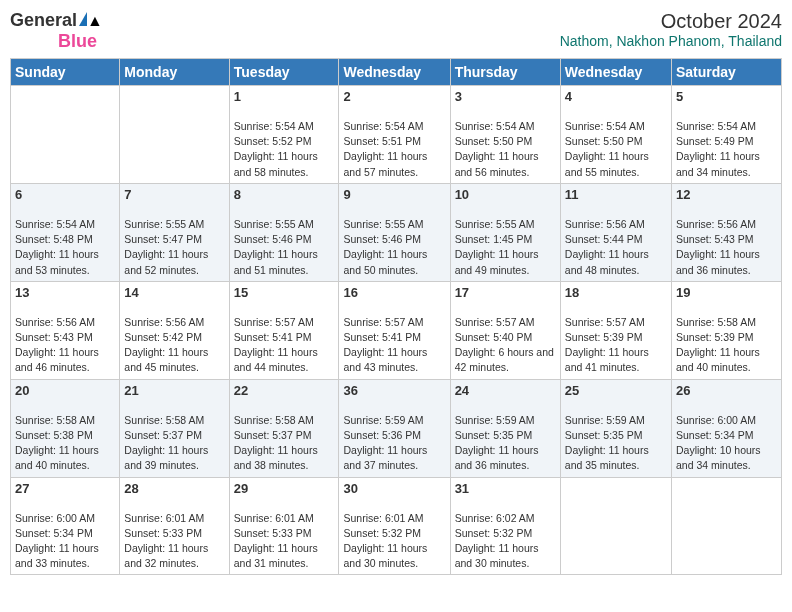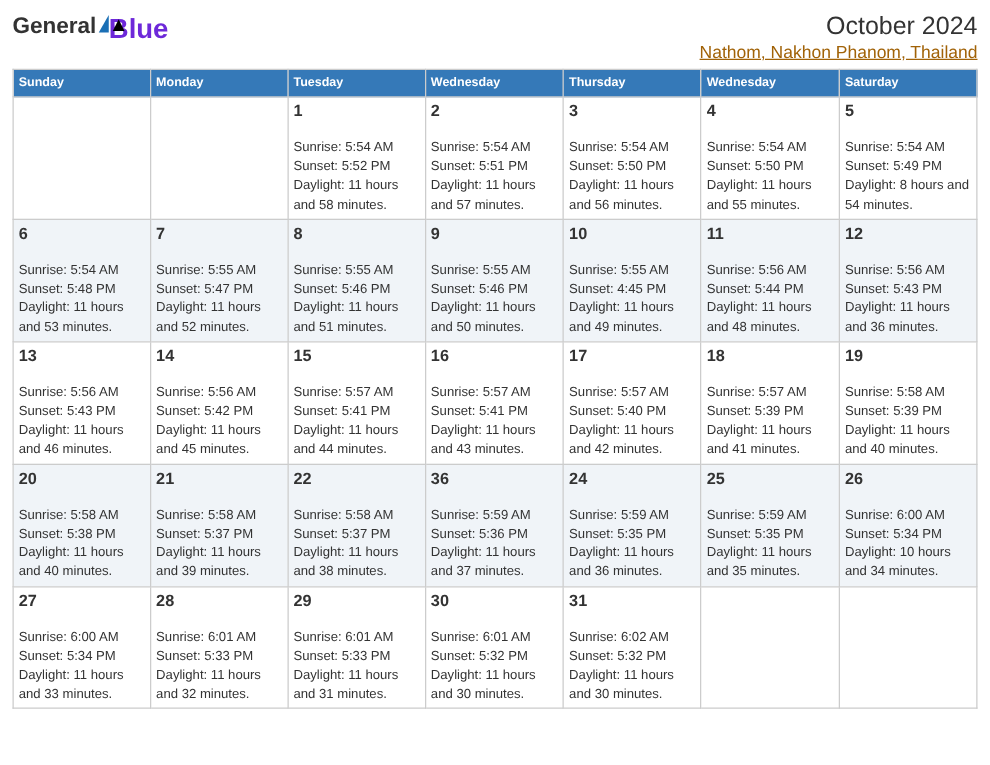--- a/index.html
+++ b/index.html
@@ -11,32 +11,33 @@
       padding: 10px;
     }
     .header {
       display: flex;
       justify-content: space-between;
       align-items: flex-start;
       margin-bottom: 6px;
     }
     .logo {
       display: flex;
-      flex-direction: row;
+      flex-direction: column;
       align-items: flex-start;
     }
     .logo-general {
       font-size: 18px;
       font-weight: bold;
       color: #333;
     }
     .logo-blue {
-      font-size: 22px;
-      font-weight: bold;
-      color: #6d28d9;
+      font-size: 18px;
+      font-weight: bold;
+      color: #ec4899;
+      margin-left: 48px;
     }
     .logo-icon {
       display: inline-block;
       width: 0;
       height: 0;
       border-left: 8px solid transparent;
       border-bottom: 14px solid #1a6fb5;
       margin-left: 2px;
       vertical-align: middle;
       position: relative;
@@ -49,34 +50,33 @@
     .title-section {
       text-align: right;
     }
     .month-title {
       font-size: 20px;
       font-weight: normal;
       color: #333;
     }
     .subtitle {
       font-size: 14px;
-      color: #a16207;
-      text-decoration: underline;
+      color: #0f766e;
     }
     .calendar {
       width: 100%;
       border-collapse: collapse;
       font-size: 10.5px;
     }
     .calendar th {
       background-color: #3579b8;
       color: white;
       padding: 5px 4px;
       text-align: left;
-      font-size: 10px;
+      font-size: 14px;
       font-weight: bold;
       border: 1px solid #ccc;
     }
     .calendar td {
       vertical-align: top;
       border: 1px solid #ccc;
       padding: 3px 4px;
       width: 113px;
       min-height: 80px;
       background: #fff;
@@ -147,21 +147,21 @@
         <td>
           <span class="day-num">3</span>
           <div class="day-info"><span>Sunrise: 5:54 AM</span><br><span>Sunset: 5:50 PM</span><br><span>Daylight: 11 hours and 56 minutes.</span></div>
         </td>
         <td>
           <span class="day-num">4</span>
           <div class="day-info"><span>Sunrise: 5:54 AM</span><br><span>Sunset: 5:50 PM</span><br><span>Daylight: 11 hours and 55 minutes.</span></div>
         </td>
         <td>
           <span class="day-num">5</span>
-          <div class="day-info"><span>Sunrise: 5:54 AM</span><br><span>Sunset: 5:49 PM</span><br><span>Daylight: 8 hours and 54 minutes.</span></div>
+          <div class="day-info"><span>Sunrise: 5:54 AM</span><br><span>Sunset: 5:49 PM</span><br><span>Daylight: 11 hours and 34 minutes.</span></div>
         </td>
       </tr>
       <tr>
         <td>
           <span class="day-num">6</span>
           <div class="day-info"><span>Sunrise: 5:54 AM</span><br><span>Sunset: 5:48 PM</span><br><span>Daylight: 11 hours and 53 minutes.</span></div>
         </td>
         <td>
           <span class="day-num">7</span>
           <div class="day-info"><span>Sunrise: 5:55 AM</span><br><span>Sunset: 5:47 PM</span><br><span>Daylight: 11 hours and 52 minutes.</span></div>
@@ -169,21 +169,21 @@
         <td>
           <span class="day-num">8</span>
           <div class="day-info"><span>Sunrise: 5:55 AM</span><br><span>Sunset: 5:46 PM</span><br><span>Daylight: 11 hours and 51 minutes.</span></div>
         </td>
         <td>
           <span class="day-num">9</span>
           <div class="day-info"><span>Sunrise: 5:55 AM</span><br><span>Sunset: 5:46 PM</span><br><span>Daylight: 11 hours and 50 minutes.</span></div>
         </td>
         <td>
           <span class="day-num">10</span>
-          <div class="day-info"><span>Sunrise: 5:55 AM</span><br><span>Sunset: 4:45 PM</span><br><span>Daylight: 11 hours and 49 minutes.</span></div>
+          <div class="day-info"><span>Sunrise: 5:55 AM</span><br><span>Sunset: 1:45 PM</span><br><span>Daylight: 11 hours and 49 minutes.</span></div>
         </td>
         <td>
           <span class="day-num">11</span>
           <div class="day-info"><span>Sunrise: 5:56 AM</span><br><span>Sunset: 5:44 PM</span><br><span>Daylight: 11 hours and 48 minutes.</span></div>
         </td>
         <td>
           <span class="day-num">12</span>
           <div class="day-info"><span>Sunrise: 5:56 AM</span><br><span>Sunset: 5:43 PM</span><br><span>Daylight: 11 hours and 36 minutes.</span></div>
         </td>
       </tr>
@@ -199,21 +199,21 @@
         <td>
           <span class="day-num">15</span>
           <div class="day-info"><span>Sunrise: 5:57 AM</span><br><span>Sunset: 5:41 PM</span><br><span>Daylight: 11 hours and 44 minutes.</span></div>
         </td>
         <td>
           <span class="day-num">16</span>
           <div class="day-info"><span>Sunrise: 5:57 AM</span><br><span>Sunset: 5:41 PM</span><br><span>Daylight: 11 hours and 43 minutes.</span></div>
         </td>
         <td>
           <span class="day-num">17</span>
-          <div class="day-info"><span>Sunrise: 5:57 AM</span><br><span>Sunset: 5:40 PM</span><br><span>Daylight: 11 hours and 42 minutes.</span></div>
+          <div class="day-info"><span>Sunrise: 5:57 AM</span><br><span>Sunset: 5:40 PM</span><br><span>Daylight: 6 hours and 42 minutes.</span></div>
         </td>
         <td>
           <span class="day-num">18</span>
           <div class="day-info"><span>Sunrise: 5:57 AM</span><br><span>Sunset: 5:39 PM</span><br><span>Daylight: 11 hours and 41 minutes.</span></div>
         </td>
         <td>
           <span class="day-num">19</span>
           <div class="day-info"><span>Sunrise: 5:58 AM</span><br><span>Sunset: 5:39 PM</span><br><span>Daylight: 11 hours and 40 minutes.</span></div>
         </td>
       </tr>

